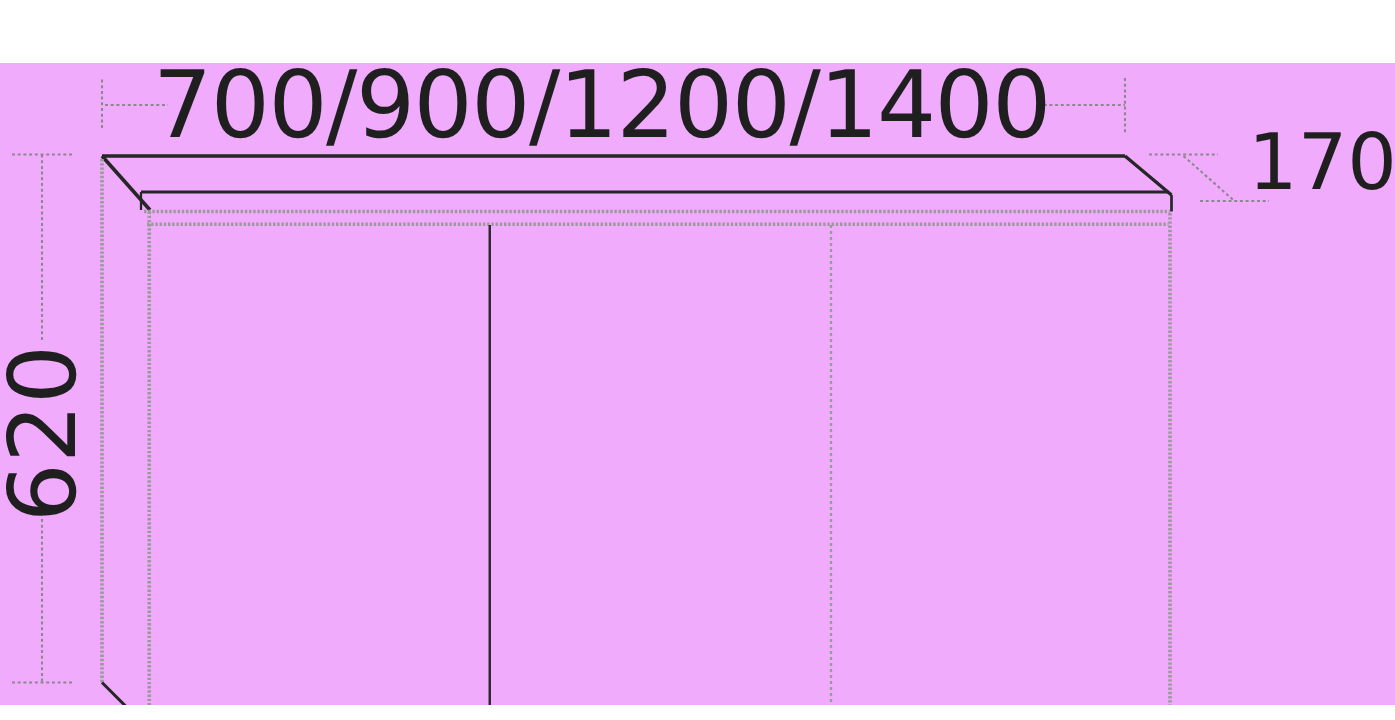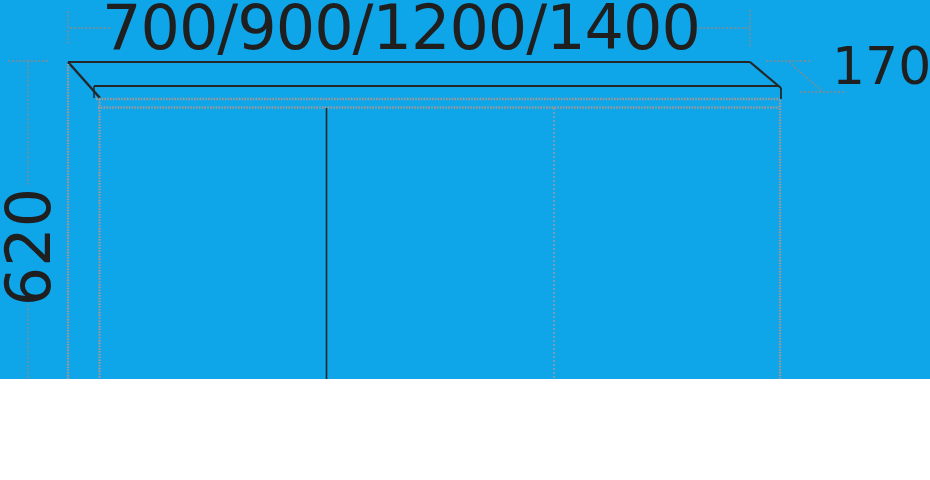--- a/index.html
+++ b/index.html
@@ -3,24 +3,25 @@
 <meta charset="utf-8">
 <style>
   html, body {
     margin: 0;
     padding: 0;
     background: #ffffff;
   }
   .stage {
     position: relative;
     width: 930px;
-    height: 379px;
-    background: #0ea5e9;
+    height: 428px;
+    background: #f0abfc;
     overflow: hidden;
     font-family: "DejaVu Sans", "Liberation Sans", sans-serif;
+    margin-top: 42px;
   }
   svg text {
     font-family: "DejaVu Sans", "Liberation Sans", sans-serif;
     font-weight: 400;
     fill: #1f1f1f;
   }
 </style>
 </head>
 <body>
 

